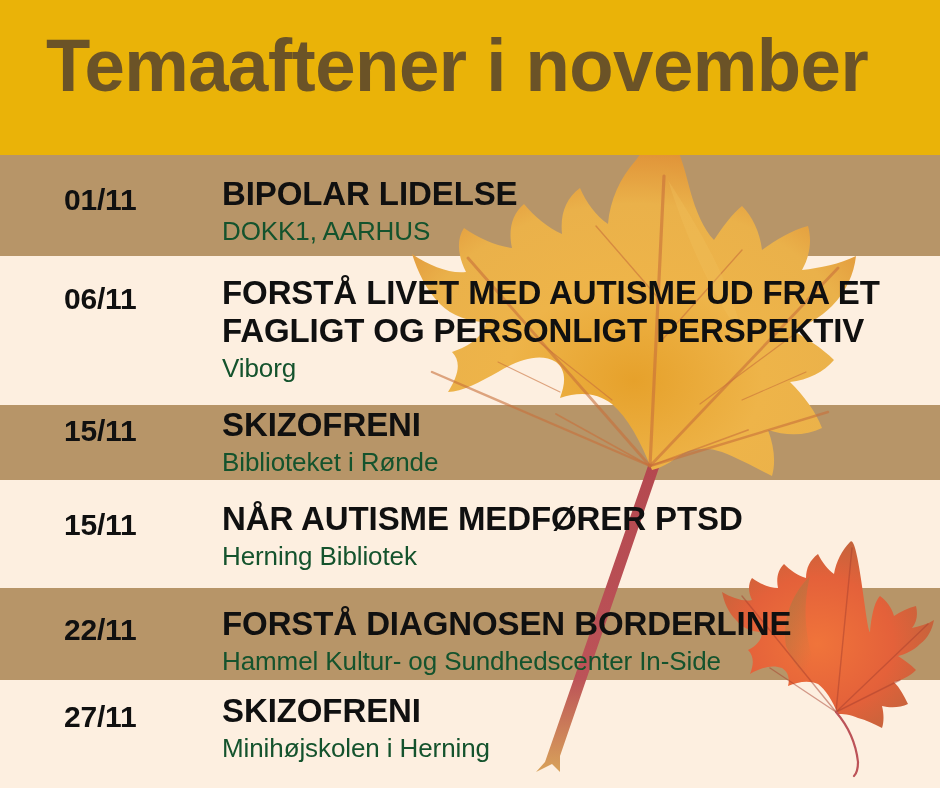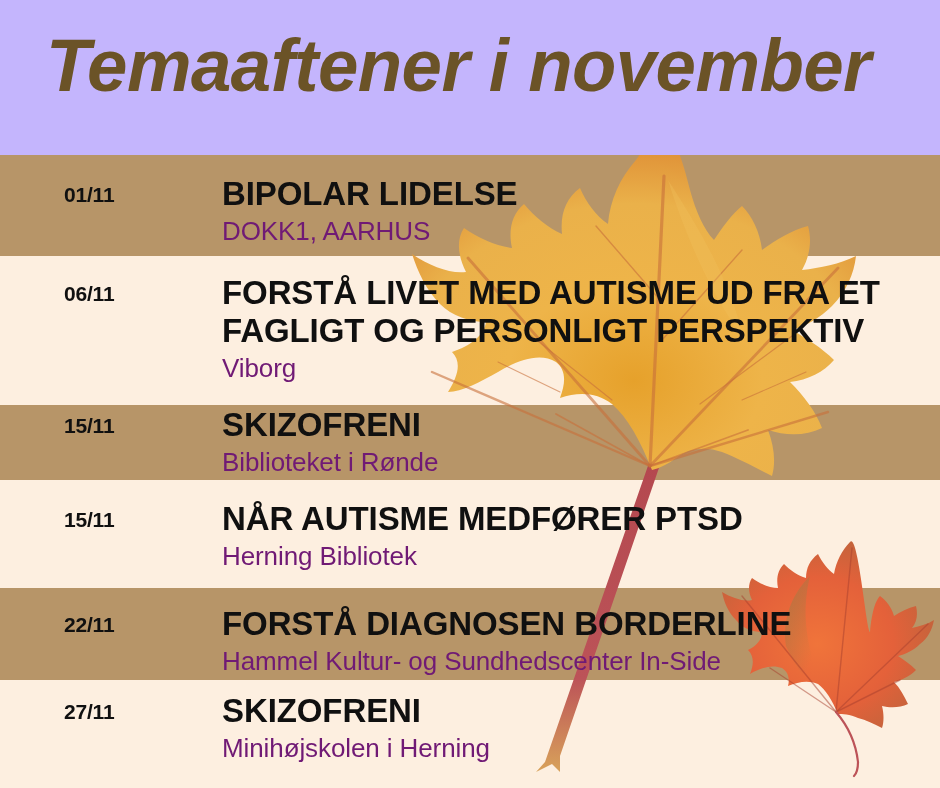--- a/index.html
+++ b/index.html
@@ -74,21 +74,21 @@
     z-index: 4;
   }
   .event-row {
     position: absolute;
     left: 0;
     width: 940px;
   }
   .ev-date {
     position: absolute;
     left: 64px;
-    font-size: 21px;
+    font-size: 30px;
     font-weight: bold;
     color: #101010;
     letter-spacing: -0.2px;
     white-space: nowrap;
   }
   .ev-body {
     position: absolute;
     left: 222px;
     width: 700px;
   }
@@ -96,21 +96,21 @@
     font-size: 33px;
     font-weight: bold;
     color: #101010;
     letter-spacing: -0.1px;
     line-height: 38px;
     white-space: pre-line;
   }
   .ev-place {
     font-size: 26px;
     font-weight: normal;
-    color: #701a75;
+    color: #14532d;
     letter-spacing: -0.1px;
     line-height: 33px;
     margin-top: 2px;
     white-space: nowrap;
   }
 </style>
 </head>
 <body>
 
 <div id="poster" style="background: rgb(255, 255, 255);">
@@ -249,21 +249,21 @@
           <path d="M836 712 L742 596"></path>
           <path d="M836 712 L928 624"></path>
           <path d="M836 712 L770 668"></path>
           <path d="M836 712 L900 680"></path>
         </g>
         <path d="M836 712 C 848 726 856 744 858 762 C 858 770 856 774 854 776" stroke="#bc5358" stroke-width="2.2" fill="none" stroke-linecap="round"></path>
       </g>
     </svg>
   </div>
 
-  <div class="header" style="background: #c4b5fd; font-style: italic;">
+  <div class="header" style="background: #eab308;">
     <div class="poster-title" style="color: rgb(107, 83, 39);">Temaaftener i november</div>
   </div>
 
   <div class="text-layer">
       <div class="event-row" style="top: 155px; height: 101px;">
         <div class="ev-date" style="top: 28px;">01/11</div>
         <div class="ev-body" style="top: 20px;">
           <div class="ev-title">BIPOLAR LIDELSE</div>
           <div class="ev-place">DOKK1, AARHUS</div>
         </div>

